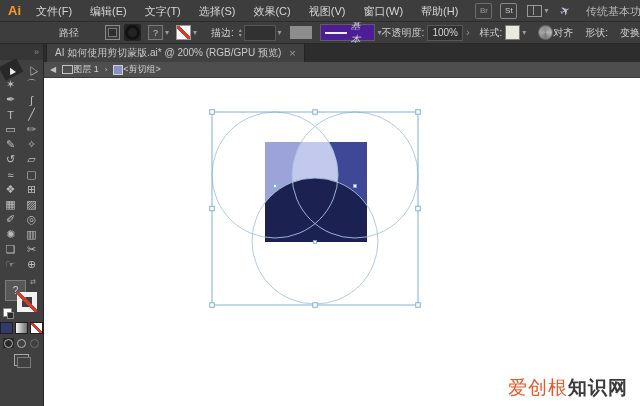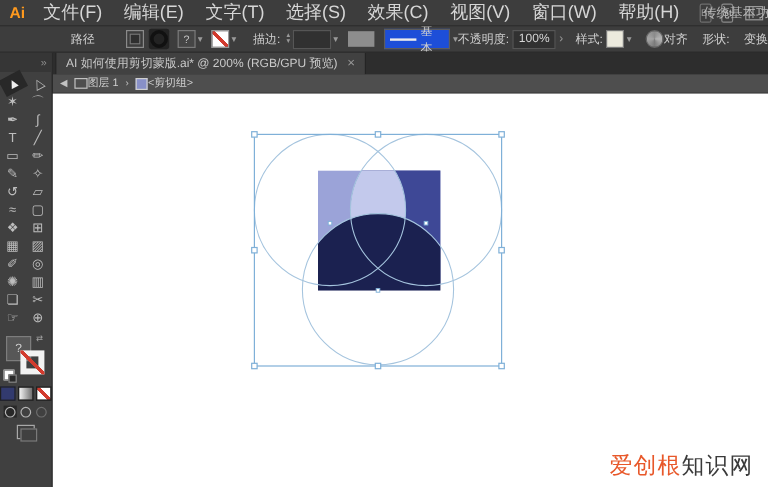--- a/index.html
+++ b/index.html
@@ -4,21 +4,21 @@
 <style>
   html,body{margin:0;padding:0;}
   body{width:640px;height:406px;position:relative;overflow:hidden;
        font-family:"Liberation Sans","DejaVu Sans",sans-serif;
        background:#2f2f2f;-webkit-font-smoothing:antialiased;}
   
   .menubar{position:absolute;left:0;top:0;width:640px;height:22px;background:#3d3d3d;
            display:flex;align-items:center;border-bottom:1px solid #2c2c2c;box-sizing:border-box;}
   .ai-logo{color:#ff9a1e;font-weight:bold;font-size:13px;padding:0 6px 0 8px;letter-spacing:0;}
   .mitems{display:flex;align-items:center;height:100%;}
-  .mitem{color:#d6d6d6;font-size:15px;padding:0 9px;line-height:22px;cursor:default;white-space:nowrap;}
+  .mitem{color:#d6d6d6;font-size:11px;padding:0 9px;line-height:22px;cursor:default;white-space:nowrap;}
   .badge{width:15px;height:14px;border:1px solid #6e6e6e;border-radius:2px;color:#9a9a9a;
          font-size:8px;display:flex;align-items:center;justify-content:center;margin-left:8px;}
   .badge.bright{border-color:#8a8a8a;color:#cfcfcf;}
   .layout-ico{margin-left:10px;display:flex;align-items:center;}
   .layout-box{width:13px;height:10px;border:1px solid #9a9a9a;position:relative;}
   .layout-box::after{content:"";position:absolute;left:5px;top:0;width:1px;height:9px;background:#9a9a9a;}
   .chev{color:#9a9a9a;font-size:8px;margin-left:2px;}
   .rocket{color:#c9cbe6;font-size:12px;margin-left:12px;transform:rotate(-28deg);}
   .workspace{position:absolute;left:586px;top:0;width:54px;height:22px;overflow:hidden;
              color:#b8b8b8;font-size:11px;line-height:22px;white-space:nowrap;}
@@ -32,22 +32,22 @@
   .strokebtn{width:17px;height:17px;background:#232323;border-radius:2px;margin-left:4px;
              display:flex;align-items:center;justify-content:center;}
   .strokebtn .ring{width:9px;height:9px;border:3px solid #111;border-radius:50%;}
   .mixedbox{width:13px;height:13px;border:1px solid #7a7a7a;background:#454545;color:#c5c5c5;
             font-size:9px;display:flex;align-items:center;justify-content:center;margin-left:7px;}
   .nonebox{width:13px;height:13px;border:1px solid #9a9a9a;margin-left:7px;
            background:linear-gradient(45deg,#fff 42%,#d23b2e 42%,#d23b2e 58%,#fff 58%);}
   .stepper{display:flex;flex-direction:column;margin-left:5px;color:#9a9a9a;font-size:6px;line-height:5px;}
   .valbox{width:30px;height:14px;background:#313131;border:1px solid #565656;margin-left:2px;}
   .profilebox{width:22px;height:13px;background:#8d8d8d;margin-left:8px;}
-  .brushdrop{display:flex;align-items:center;height:15px;background:#1d4ed8;border:1px solid #5d5d5d;
-             padding:0 4px;margin-left:8px;}
+  .brushdrop{display:flex;align-items:center;height:15px;background:#4c1d95;border:1px solid #5d5d5d;
+             padding:0 4px;margin-left:8px;font-style:italic;}
   .brushline{width:22px;height:2px;background:#ececec;margin-right:4px;}
   .opvalbox{width:34px;height:14px;background:#313131;border:1px solid #565656;margin-left:3px;
             display:flex;align-items:center;justify-content:center;color:#d6d6d6;}
   .arrowr{color:#9a9a9a;font-size:10px;margin-left:3px;}
   .styleswatch{width:13px;height:13px;background:#eceade;border:1px solid #7a7a7a;margin-left:3px;}
   .recolor{width:13px;height:13px;border-radius:50%;margin-left:12px;
            background:conic-gradient(#8a8a8a,#b5b5b5,#7a7a7a,#a5a5a5,#8a8a8a);border:1px solid #666;}
   
   .tabbar{position:absolute;left:0;top:44px;width:640px;height:18px;background:#2d2d2d;}
   .tab{position:absolute;left:46px;top:0;height:18px;background:#414141;display:flex;align-items:center;
@@ -256,15 +256,15 @@
       <rect x="165.75" y="128.25" width="4.5" height="4.5" fill="#ffffff" stroke="#7fb0d8" stroke-width="1"></rect>
       <rect x="371.75" y="128.25" width="4.5" height="4.5" fill="#ffffff" stroke="#7fb0d8" stroke-width="1"></rect>
       <rect x="165.75" y="224.75" width="4.5" height="4.5" fill="#ffffff" stroke="#7fb0d8" stroke-width="1"></rect>
       <rect x="268.75" y="224.75" width="4.5" height="4.5" fill="#ffffff" stroke="#7fb0d8" stroke-width="1"></rect>
       <rect x="371.75" y="224.75" width="4.5" height="4.5" fill="#ffffff" stroke="#7fb0d8" stroke-width="1"></rect>
       <rect x="229.5" y="106.5" width="3" height="3" fill="#ffffff" stroke="#7fb0d8" stroke-width="0.8"></rect>
       <rect x="309.5" y="106.5" width="3" height="3" fill="#ffffff" stroke="#7fb0d8" stroke-width="0.8"></rect>
       <rect x="269.5" y="162.5" width="3" height="3" fill="#ffffff" stroke="#7fb0d8" stroke-width="0.8"></rect>
     </svg>
   <div class="watermark">
-    <span id="wm1" style="color: rgb(232, 88, 42);">爱创根</span><span id="wm2" style="color: rgb(58, 58, 58);">知识网</span>
+    <span id="wm1" style="color: rgb(232, 88, 42);">爱创根</span><span id="wm2" style="color: rgb(58, 58, 58); font-weight: bold;">知识网</span>
   </div>
 </div>
 
 </body></html>

